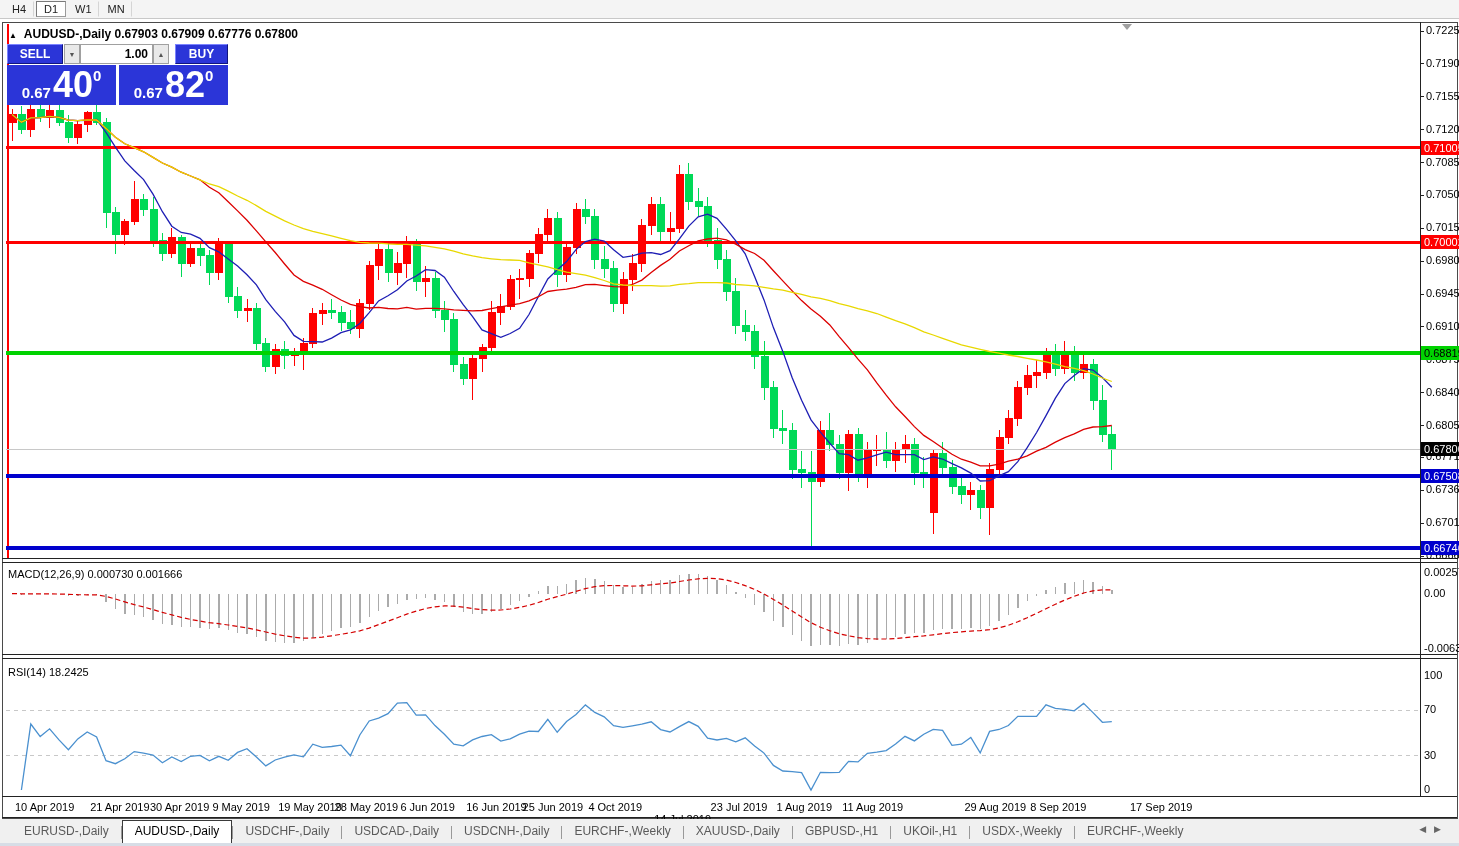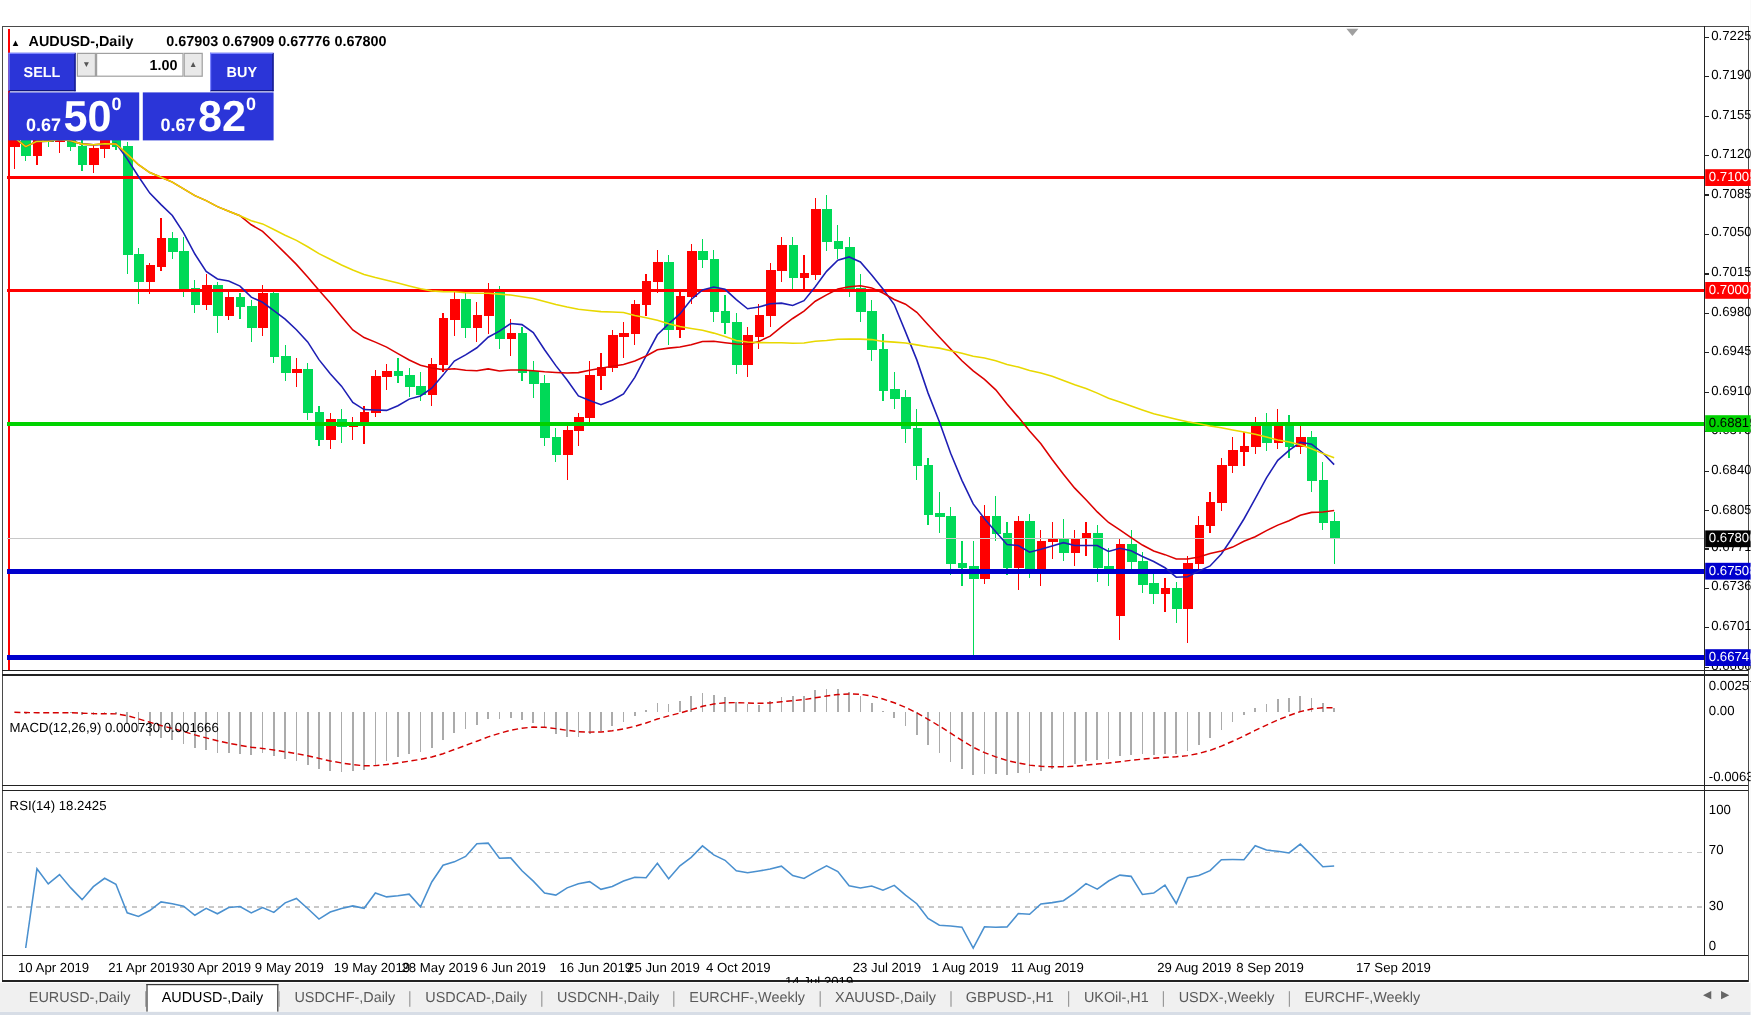--- a/index.html
+++ b/index.html
@@ -15,21 +15,21 @@
   .tfbtn.active{background:#ffffff;border:1px solid #9a9a9a;border-top-color:#7a7a7a;border-left-color:#7a7a7a;}
   
   #frame{position:absolute;left:2px;top:22px;width:1455px;height:796px;background:#fff;
          border:1px solid #4a4a4a;}
   svg#plot{position:absolute;left:0;top:0;z-index:3;}
   
   #title{position:absolute;left:9px;top:27px;z-index:6;font-size:12px;font-weight:700;color:#000;}
   #title .tri{font-size:8px;margin-right:4px;}
   
   #trade{position:absolute;left:7px;top:44px;width:221px;z-index:7;font-family:"Liberation Sans",sans-serif;}
-  #trow1{display:flex;height:32px;}
+  #trow1{display:flex;height:20px;}
   .bigbtn{background:#2b35d8;color:#fff;font-size:12px;font-weight:700;border:1px solid;
           border-color:#7b83ff #10157e #10157e #7b83ff;display:flex;align-items:center;justify-content:center;}
   #sellbtn{width:56px;}
   #buybtn{width:53px;margin-left:6px;}
   .spinbtn{width:16px;height:20px;background:#e9e9e9;border:1px solid #a0a0a0;color:#555;
            font-size:7px;display:flex;align-items:center;justify-content:center;}
   #volfield{width:73px;height:20px;background:#fff;border:1px solid #a0a0a0;font-size:12px;
             font-weight:700;color:#000;text-align:right;padding:0 4px 0 0;line-height:18px;}
   #trow2{display:flex;margin-top:1px;height:40px;}
   .pricebox{background:#2b35d8;color:#fff;width:109px;display:flex;align-items:center;justify-content:center;}
@@ -55,20 +55,26 @@
   .tab.active{background:#ffffff;color:#000;border:1px solid #3a3a3a;border-bottom:none;height:23px;}
   .tabsep{width:1px;height:13px;background:#999;margin-bottom:4px;}
   #tabarrows{position:absolute;right:10px;top:824px;z-index:7;font-size:9px;color:#666;letter-spacing:8px;}
   #bottomstrip{position:absolute;left:0;top:843px;width:1459px;height:3px;background:#d7dde6;}
 </style>
 </head>
 <body>
 
 <div id="stage">
 
+  <div id="tfbar">
+      <button class="tfbtn">H4</button>
+      <button class="tfbtn active">D1</button>
+      <button class="tfbtn">W1</button>
+      <button class="tfbtn">MN</button>
+    </div>
 
   <div id="frame"></div>
 
   <svg id="plot" width="1459" height="846">
       <rect x="2" y="22" width="1455" height="796" fill="#ffffff" stroke="#4a4a4a" stroke-width="1" shape-rendering="crispEdges"></rect>
       <line x1="2" y1="558.5" x2="1457" y2="558.5" stroke="#222" stroke-width="1" shape-rendering="crispEdges"></line>
       <line x1="2" y1="562.5" x2="1457" y2="562.5" stroke="#222" stroke-width="1" shape-rendering="crispEdges"></line>
       <line x1="2" y1="654.5" x2="1457" y2="654.5" stroke="#222" stroke-width="1" shape-rendering="crispEdges"></line>
       <line x1="2" y1="658.5" x2="1457" y2="658.5" stroke="#222" stroke-width="1" shape-rendering="crispEdges"></line>
       <line x1="2" y1="796.5" x2="1457" y2="796.5" stroke="#222" stroke-width="1" shape-rendering="crispEdges"></line>
@@ -457,52 +463,52 @@
       <line x1="1420" y1="425.55672823218987" x2="1424" y2="425.55672823218987" stroke="#222" stroke-width="1" shape-rendering="crispEdges"></line>
       <line x1="1420" y1="457.49340369393093" x2="1424" y2="457.49340369393093" stroke="#222" stroke-width="1" shape-rendering="crispEdges"></line>
       <line x1="1420" y1="490.3693931398418" x2="1424" y2="490.3693931398418" stroke="#222" stroke-width="1" shape-rendering="crispEdges"></line>
       <line x1="1420" y1="523.2453825857516" x2="1424" y2="523.2453825857516" stroke="#222" stroke-width="1" shape-rendering="crispEdges"></line>
       <line x1="1420" y1="556.1213720316625" x2="1424" y2="556.1213720316625" stroke="#222" stroke-width="1" shape-rendering="crispEdges"></line>
     </svg>
 
   <div id="title">
     <span class="tri">▲</span>
     <span>AUDUSD-,Daily</span>
-    <span style="margin-left:24px;">0.67903 0.67909 0.67776 0.67800</span>
+    <span style="margin-left:0;">0.67903 0.67909 0.67776 0.67800</span>
   </div>
 
   <div id="trade">
     <div id="trow1">
       <button class="bigbtn" id="sellbtn">SELL</button>
       <span class="spinbtn" style="margin-left:1px;">
         <span>▼</span>
         </span>
       <span id="volfield">1.00</span>
       <span class="spinbtn">
         <span>▲</span>
         </span>
       <button class="bigbtn" id="buybtn">BUY</button>
     </div>
     <div id="trow2">
       <div class="pricebox" id="sellpricebox">
         <span class="pfx">0.67</span>
-        <span class="big">50</span>
+        <span class="big">40</span>
         <span class="sup">0</span>
       </div>
       <div class="pricebox">
         <span class="pfx">0.67</span>
         <span class="big">82</span>
         <span class="sup">0</span>
       </div>
     </div>
   </div>
 
   <div id="shiftmark"></div>
 
-  <div class="legend" style="left:8px;top:601px;">
+  <div class="legend" style="left:8px;top:568px;">
     <span>MACD(12,26,9)</span>
     <span>0.000730</span>
     <span>0.001666</span>
   </div>
   <div class="legend" style="left:8px;top:666px;">
     <span>RSI(14)</span>
     <span>18.2425</span>
   </div>
 
   <div id="axislabels">

